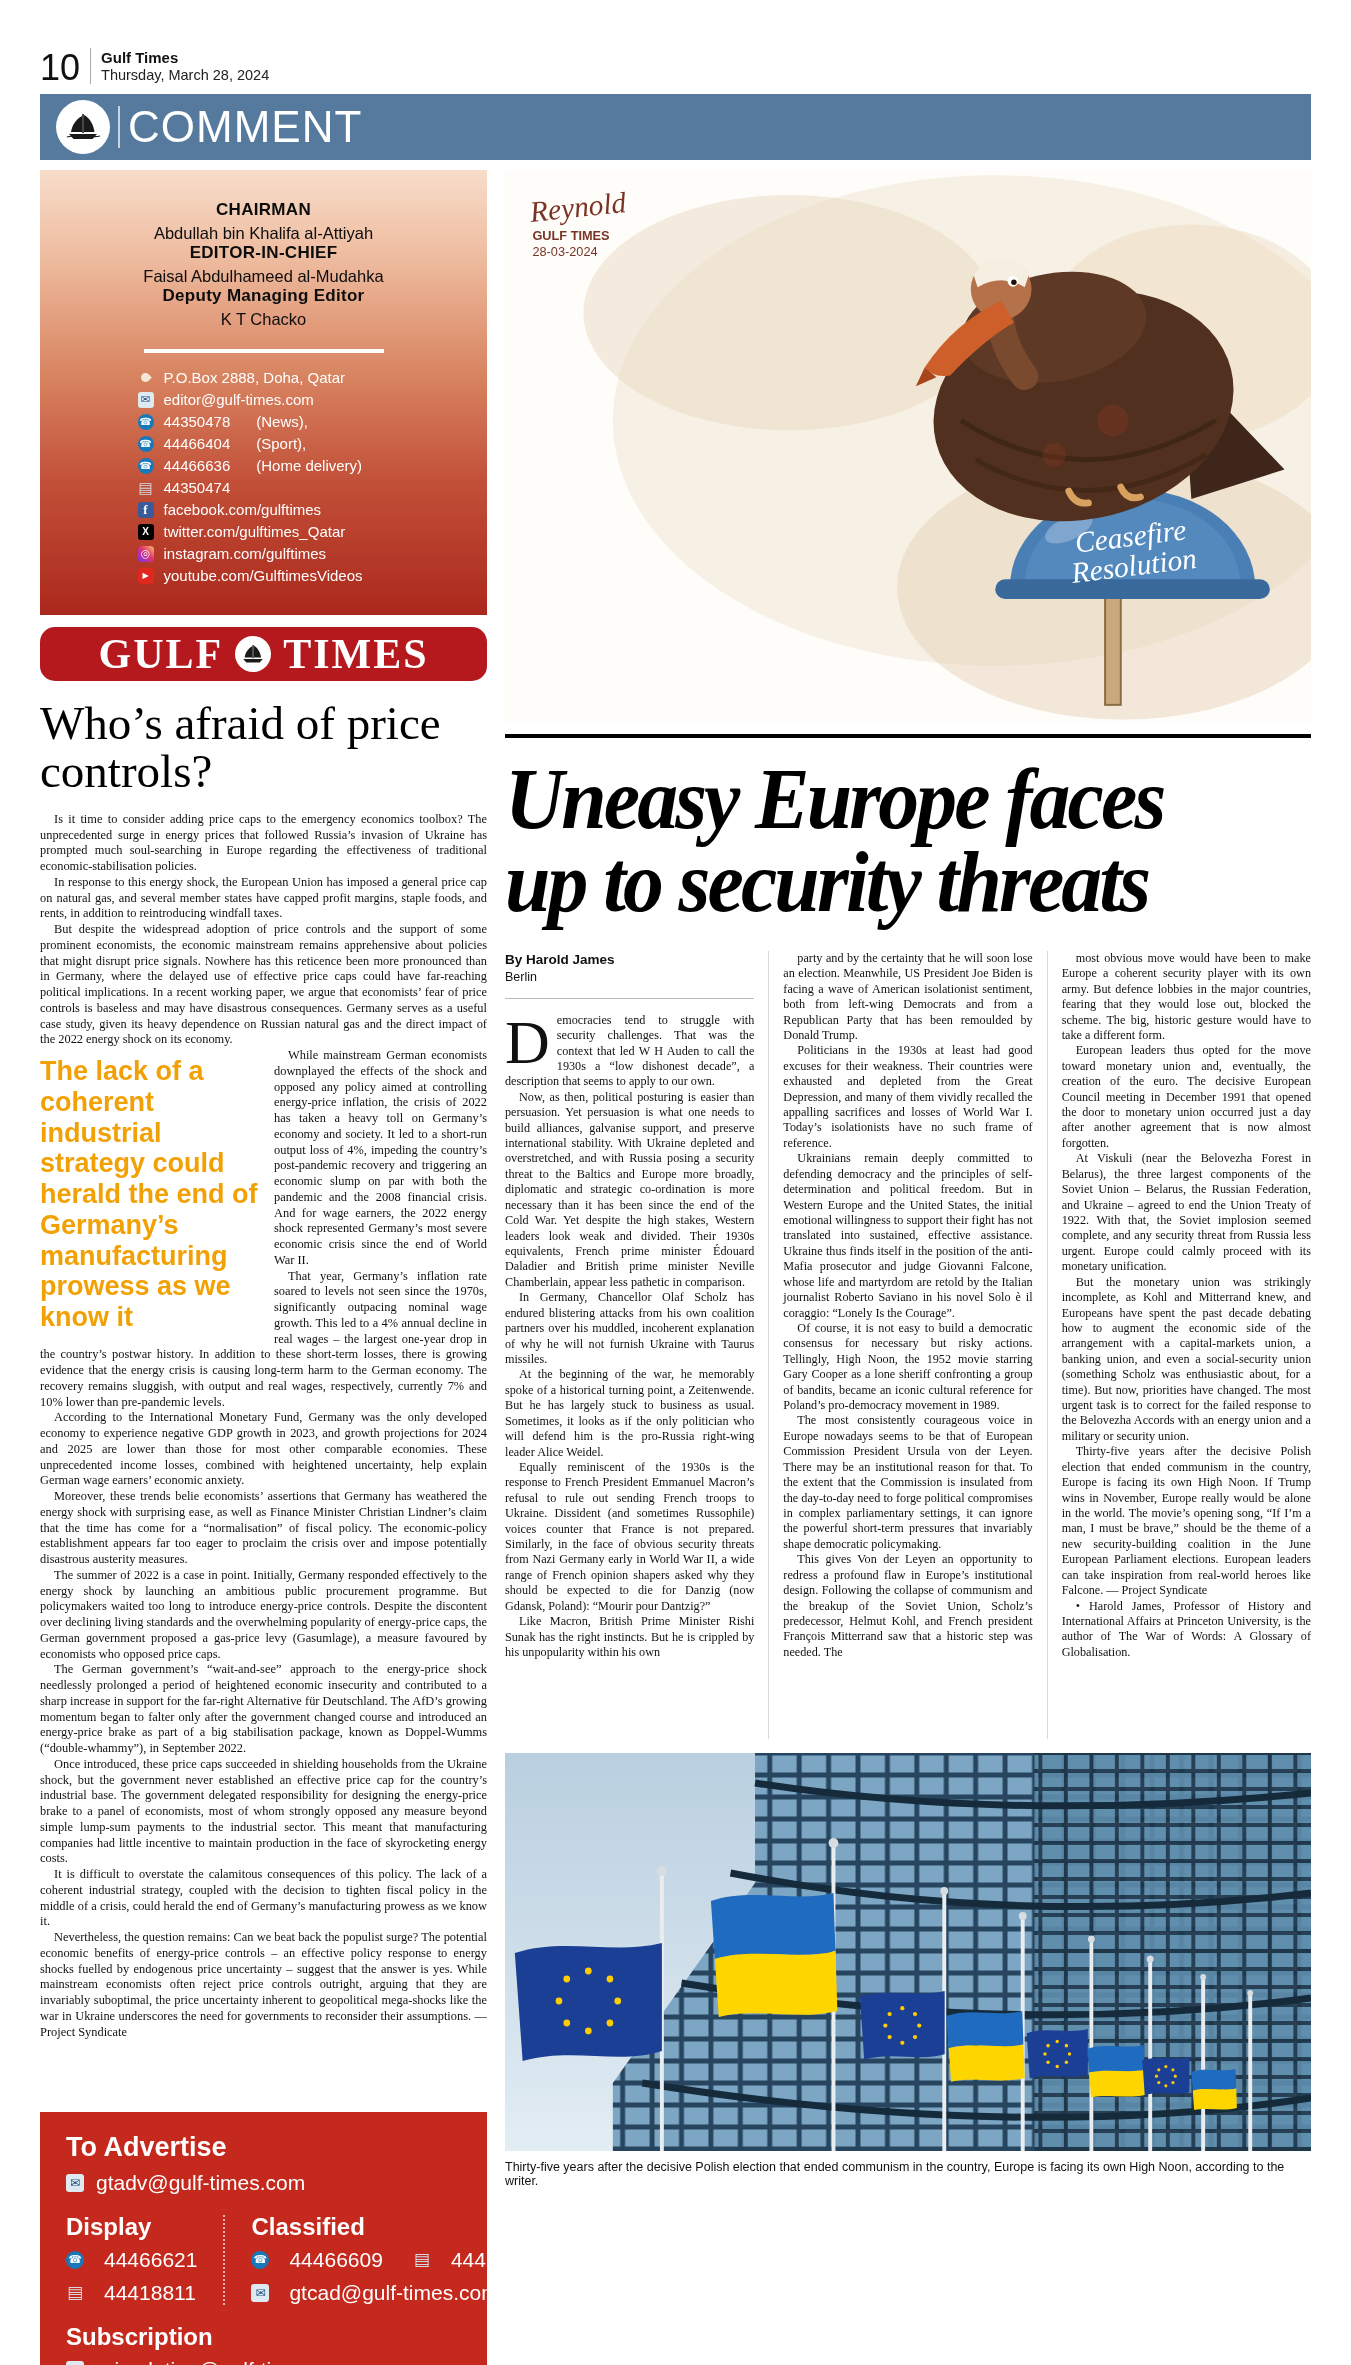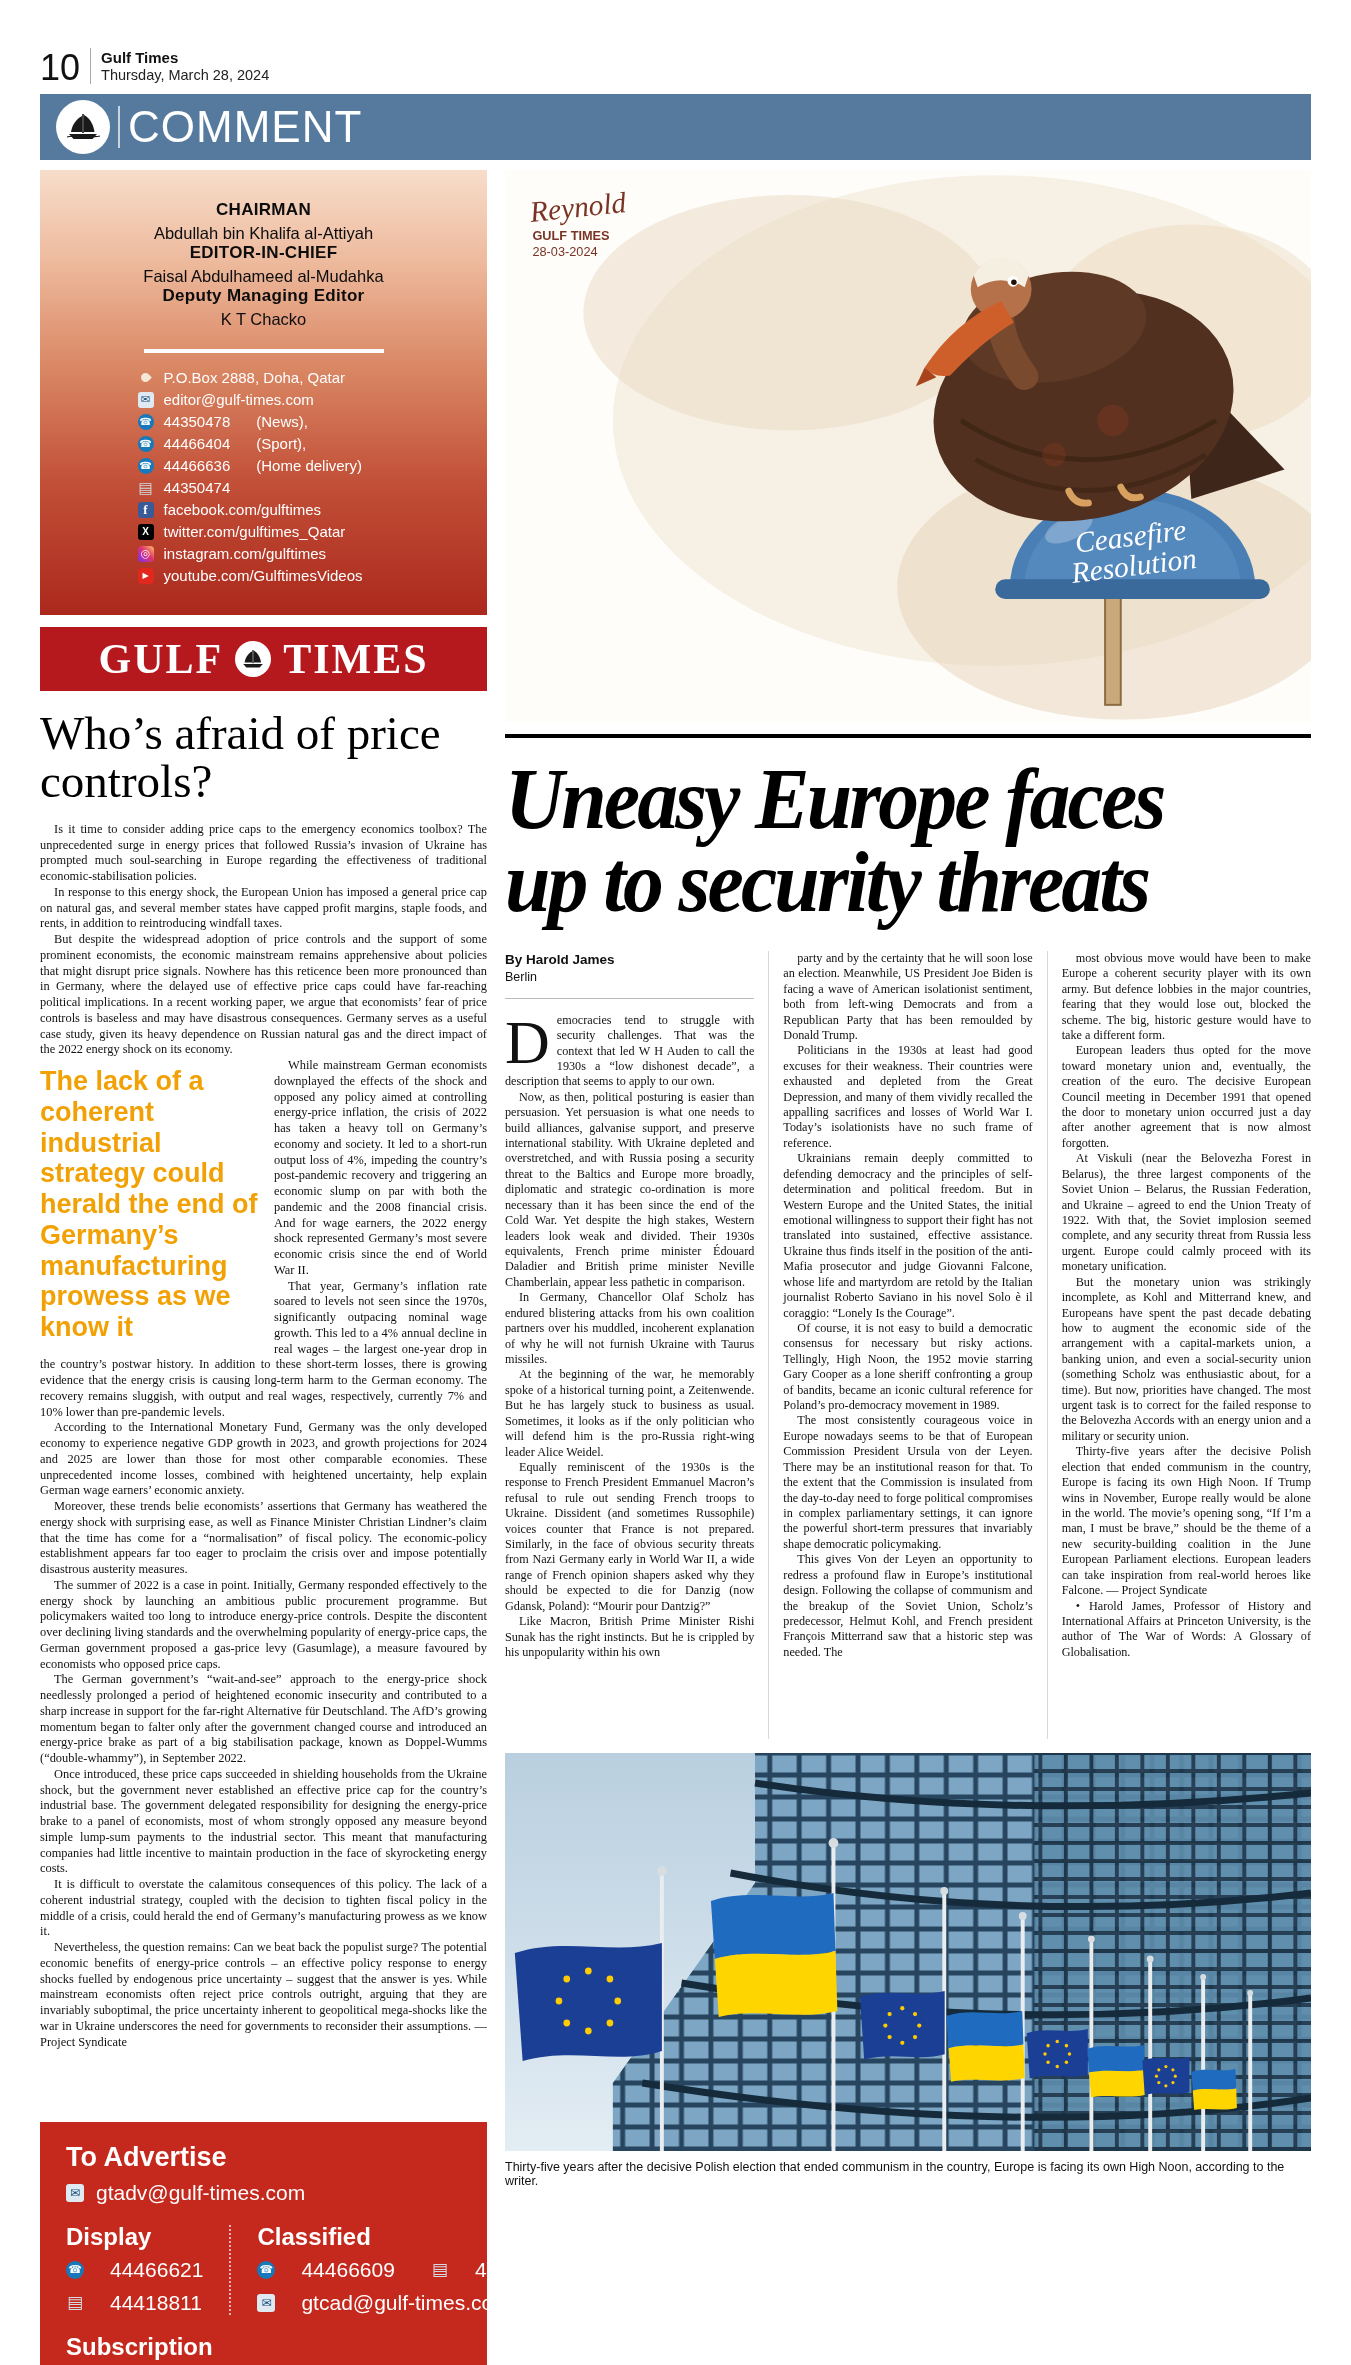--- a/index.html
+++ b/index.html
@@ -53,22 +53,22 @@
   .facebook-icon::before { content:"f"; color:#fff; font-family:"Liberation Serif",serif;
         font-weight:bold; font-size:13px; line-height:1; }
   .twitter-icon { background:#000; border-radius:3px; }
   .twitter-icon::before { content:"X"; color:#fff; font-weight:bold; font-size:10px; }
   .instagram-icon { background:linear-gradient(45deg,#7b2ff7 0%,#e0336e 55%,#fdc468 100%); border-radius:4px; }
   .instagram-icon::before { content:"◎"; color:#fff; font-size:11px; line-height:1; }
   .youtube-icon { background:#e0281e; border-radius:4px; }
   .youtube-icon::before { content:"▶"; color:#fff; font-size:8px; line-height:1; }
 
   
-  .gt-logo { background:#b5191d; margin-top:12px; height:64px;
-             display:flex; align-items:center; justify-content:center; gap:12px; }
+  .gt-logo { background:#b5191d; margin-top:12px; height:54px;
+             display:flex; align-items:center; justify-content:center; gap:12px;border-radius:15px; }
   .gt-word { color:#fff; font-family:"Liberation Serif","DejaVu Serif",serif;
              font-weight:bold; font-size:42px; letter-spacing:2px; line-height:1; }
   .gt-circle { width:36px; height:36px; background:#fff; border-radius:50%;
                display:flex; align-items:center; justify-content:center; flex:none; }
 
   
   .ed-headline { font-family:"Liberation Serif","DejaVu Serif",serif; font-size:47px;
                  line-height:1.03; font-weight:400; margin:18px 0 16px; color:#000; }
   .ed-body { font-family:"Liberation Serif","DejaVu Serif",serif; font-size:12.4px;
              line-height:1.27; text-align:justify; color:#111; min-height:1280px; }
@@ -77,21 +77,21 @@
                 font-family:"Liberation Sans","DejaVu Sans",sans-serif; font-weight:bold;
                 font-size:27px; line-height:1.14; text-align:left; }
 
   
   .advertise-box { background:#c5281c; color:#fff; margin-top:20px; padding:22px 26px 20px; }
   .adv-title { font-size:27px; font-weight:bold; line-height:1; }
   .adv-row { display:flex; align-items:center; gap:12px; font-size:21px; margin-top:10px; }
   .adv-cols { display:flex; margin-top:20px; }
   .adv-col2 { border-left:2px dotted rgba(255,255,255,.65); margin-left:26px; padding-left:26px; }
   .adv-sub-title { font-size:24px; font-weight:bold; line-height:1; }
-  .adv-num-row { display:flex; align-items:center; gap:26px; font-size:21px; margin-top:9px; }
+  .adv-num-row { display:flex; align-items:center; gap:20px; font-size:21px; margin-top:9px; }
   .advertise-box .ci { width:18px; height:18px; }
   .advertise-box .email-icon::before { font-size:12px; }
   .advertise-box .phone-icon::before { font-size:11px; }
   .advertise-box .fax-icon::before { font-size:17px; }
   .adv-sub { margin-top:20px; }
 
   
   .cartoon { height:552px; position:relative; overflow:hidden; background:#fefdfa; }
   .cartoon svg { width:100%; height:100%; display:block; }
   .black-rule { height:4px; background:#000; margin-top:12px; }

